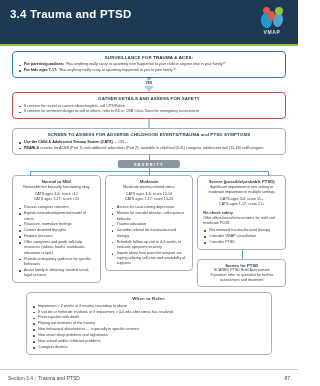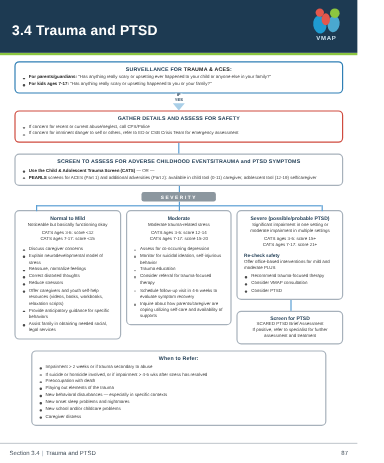--- a/index.html
+++ b/index.html
@@ -11,21 +11,21 @@
     position:relative;
     overflow:hidden;
   }
 
   
   .header {
     height:44px;
     background:#1d3a52;
     position:relative;
     display:flex;
-    align-items:center;
+    align-items:flex-start;
     padding:0 10px;
   }
   .header-title {
     color:#ffffff;
     font-size:11.5px;
     font-weight:bold;
     letter-spacing:.2px;
     margin-top:8px;
   }
   .logo {

